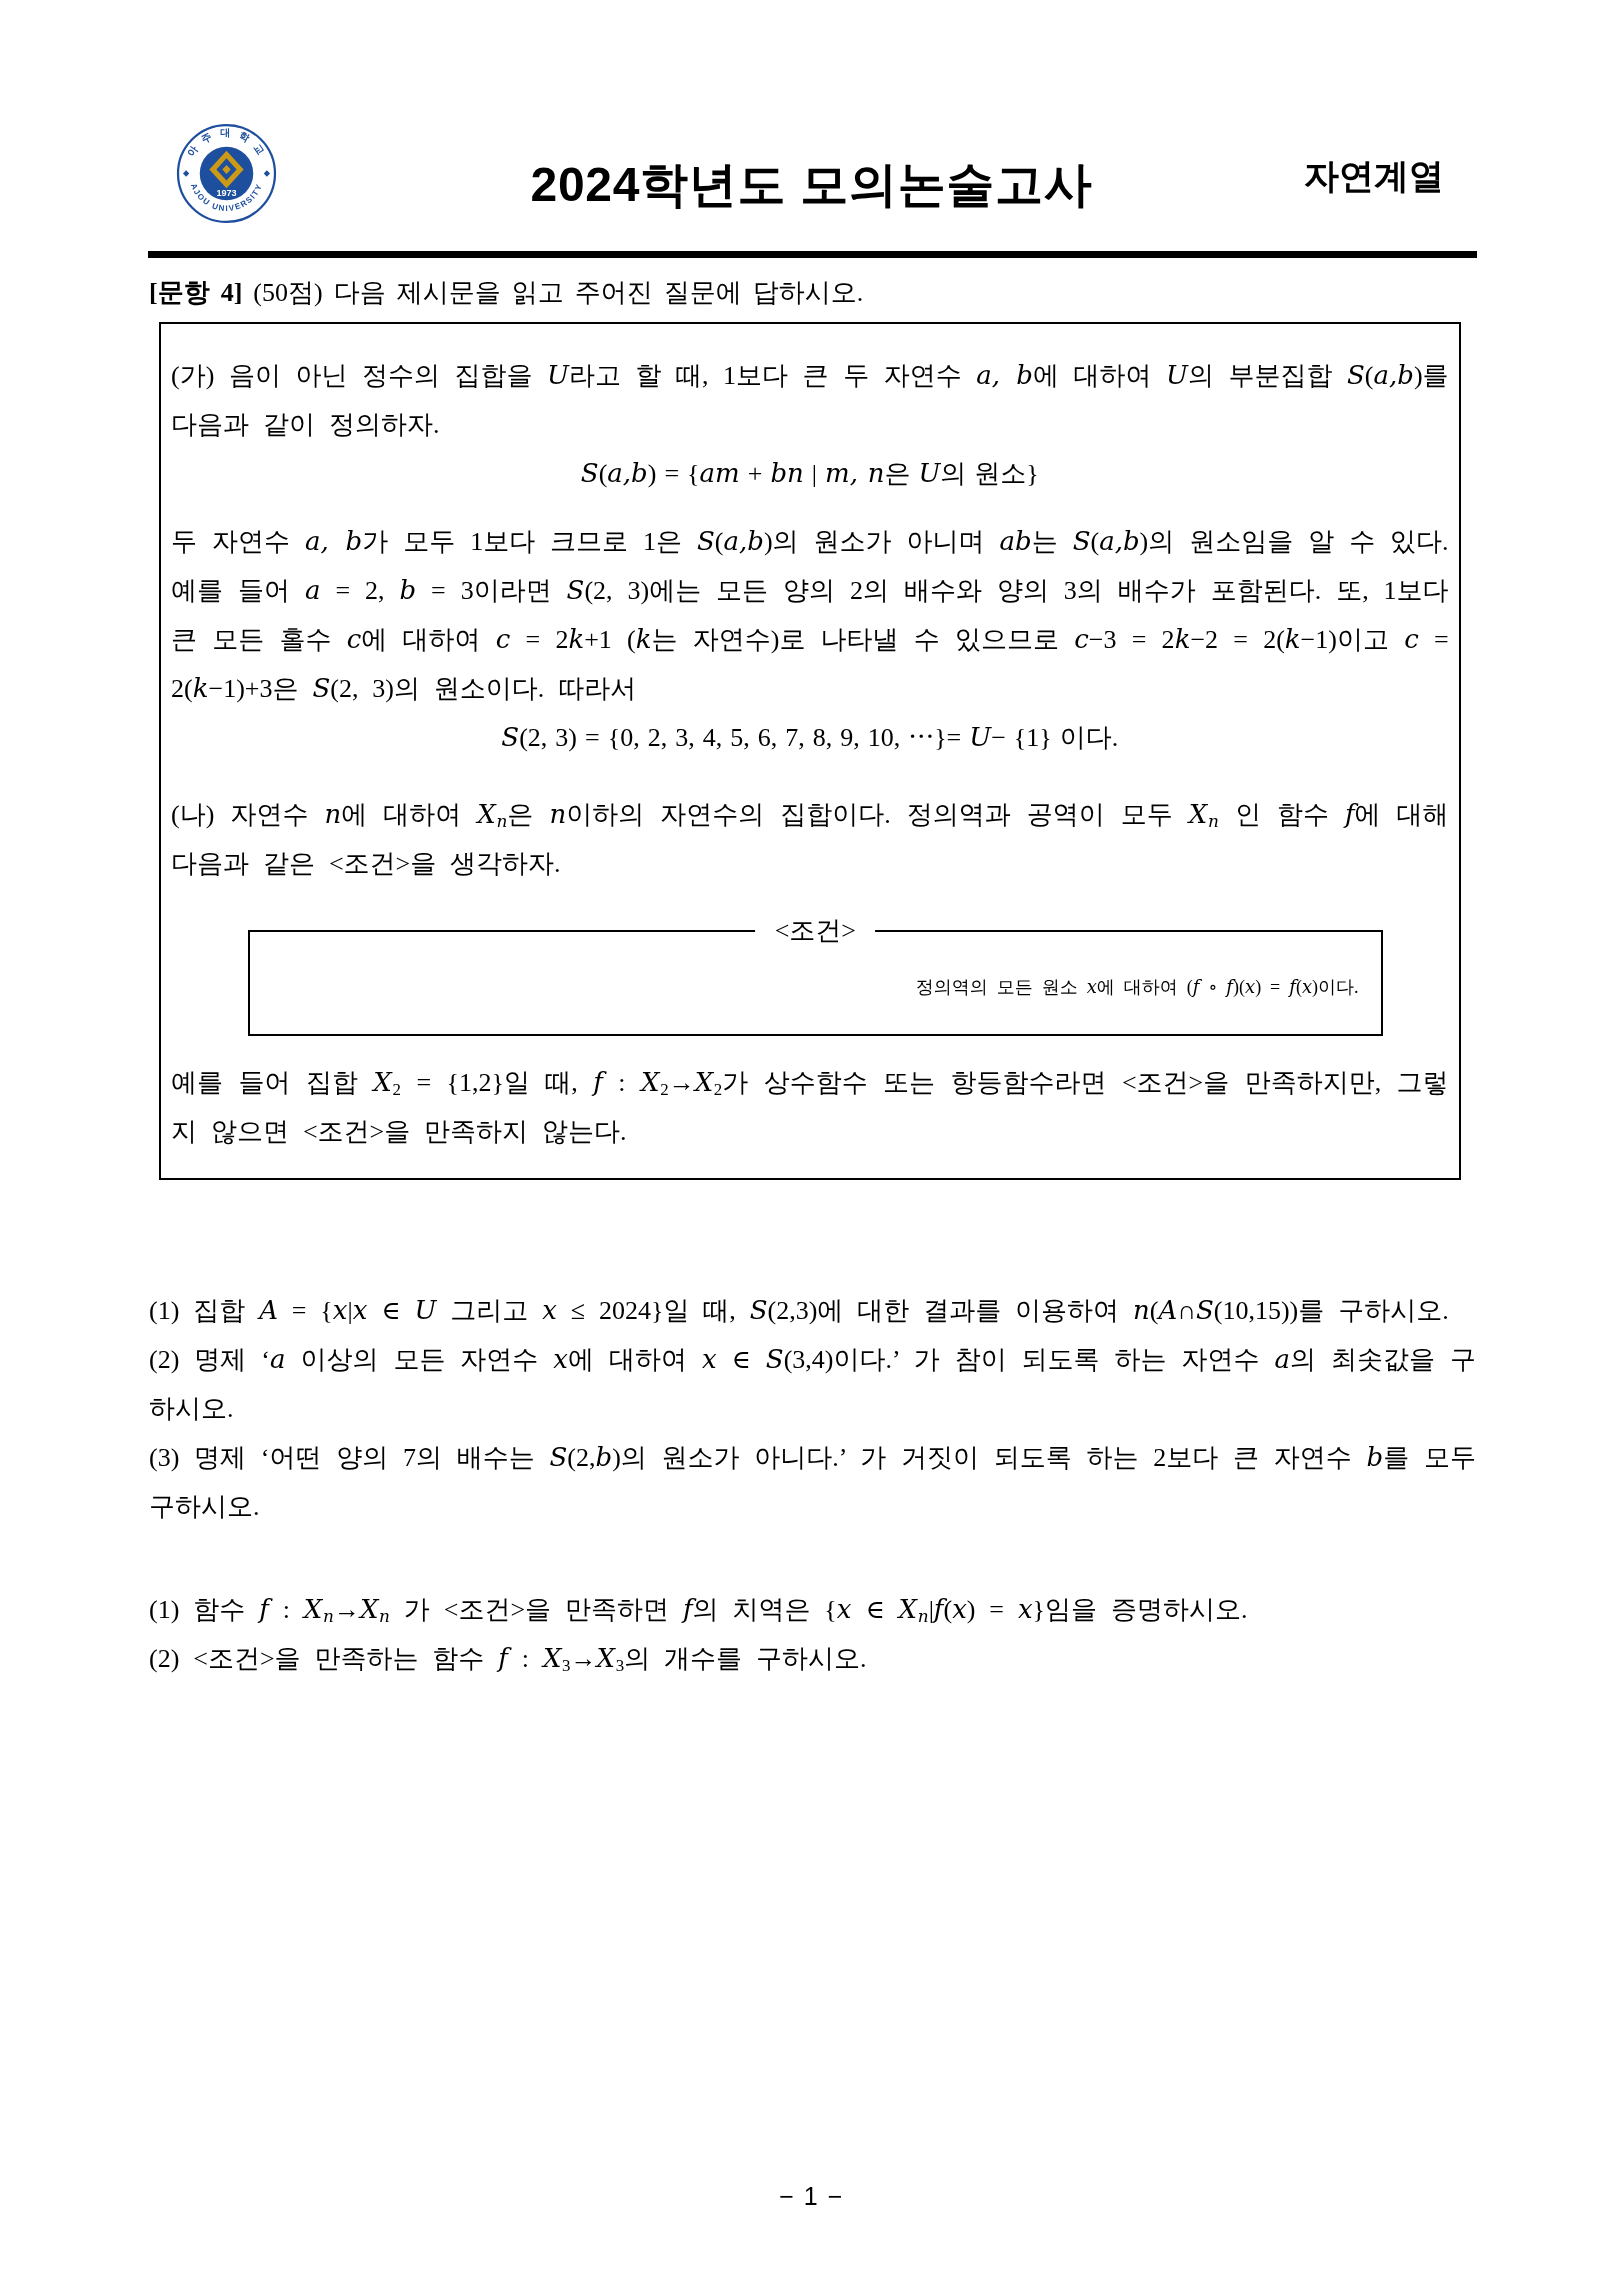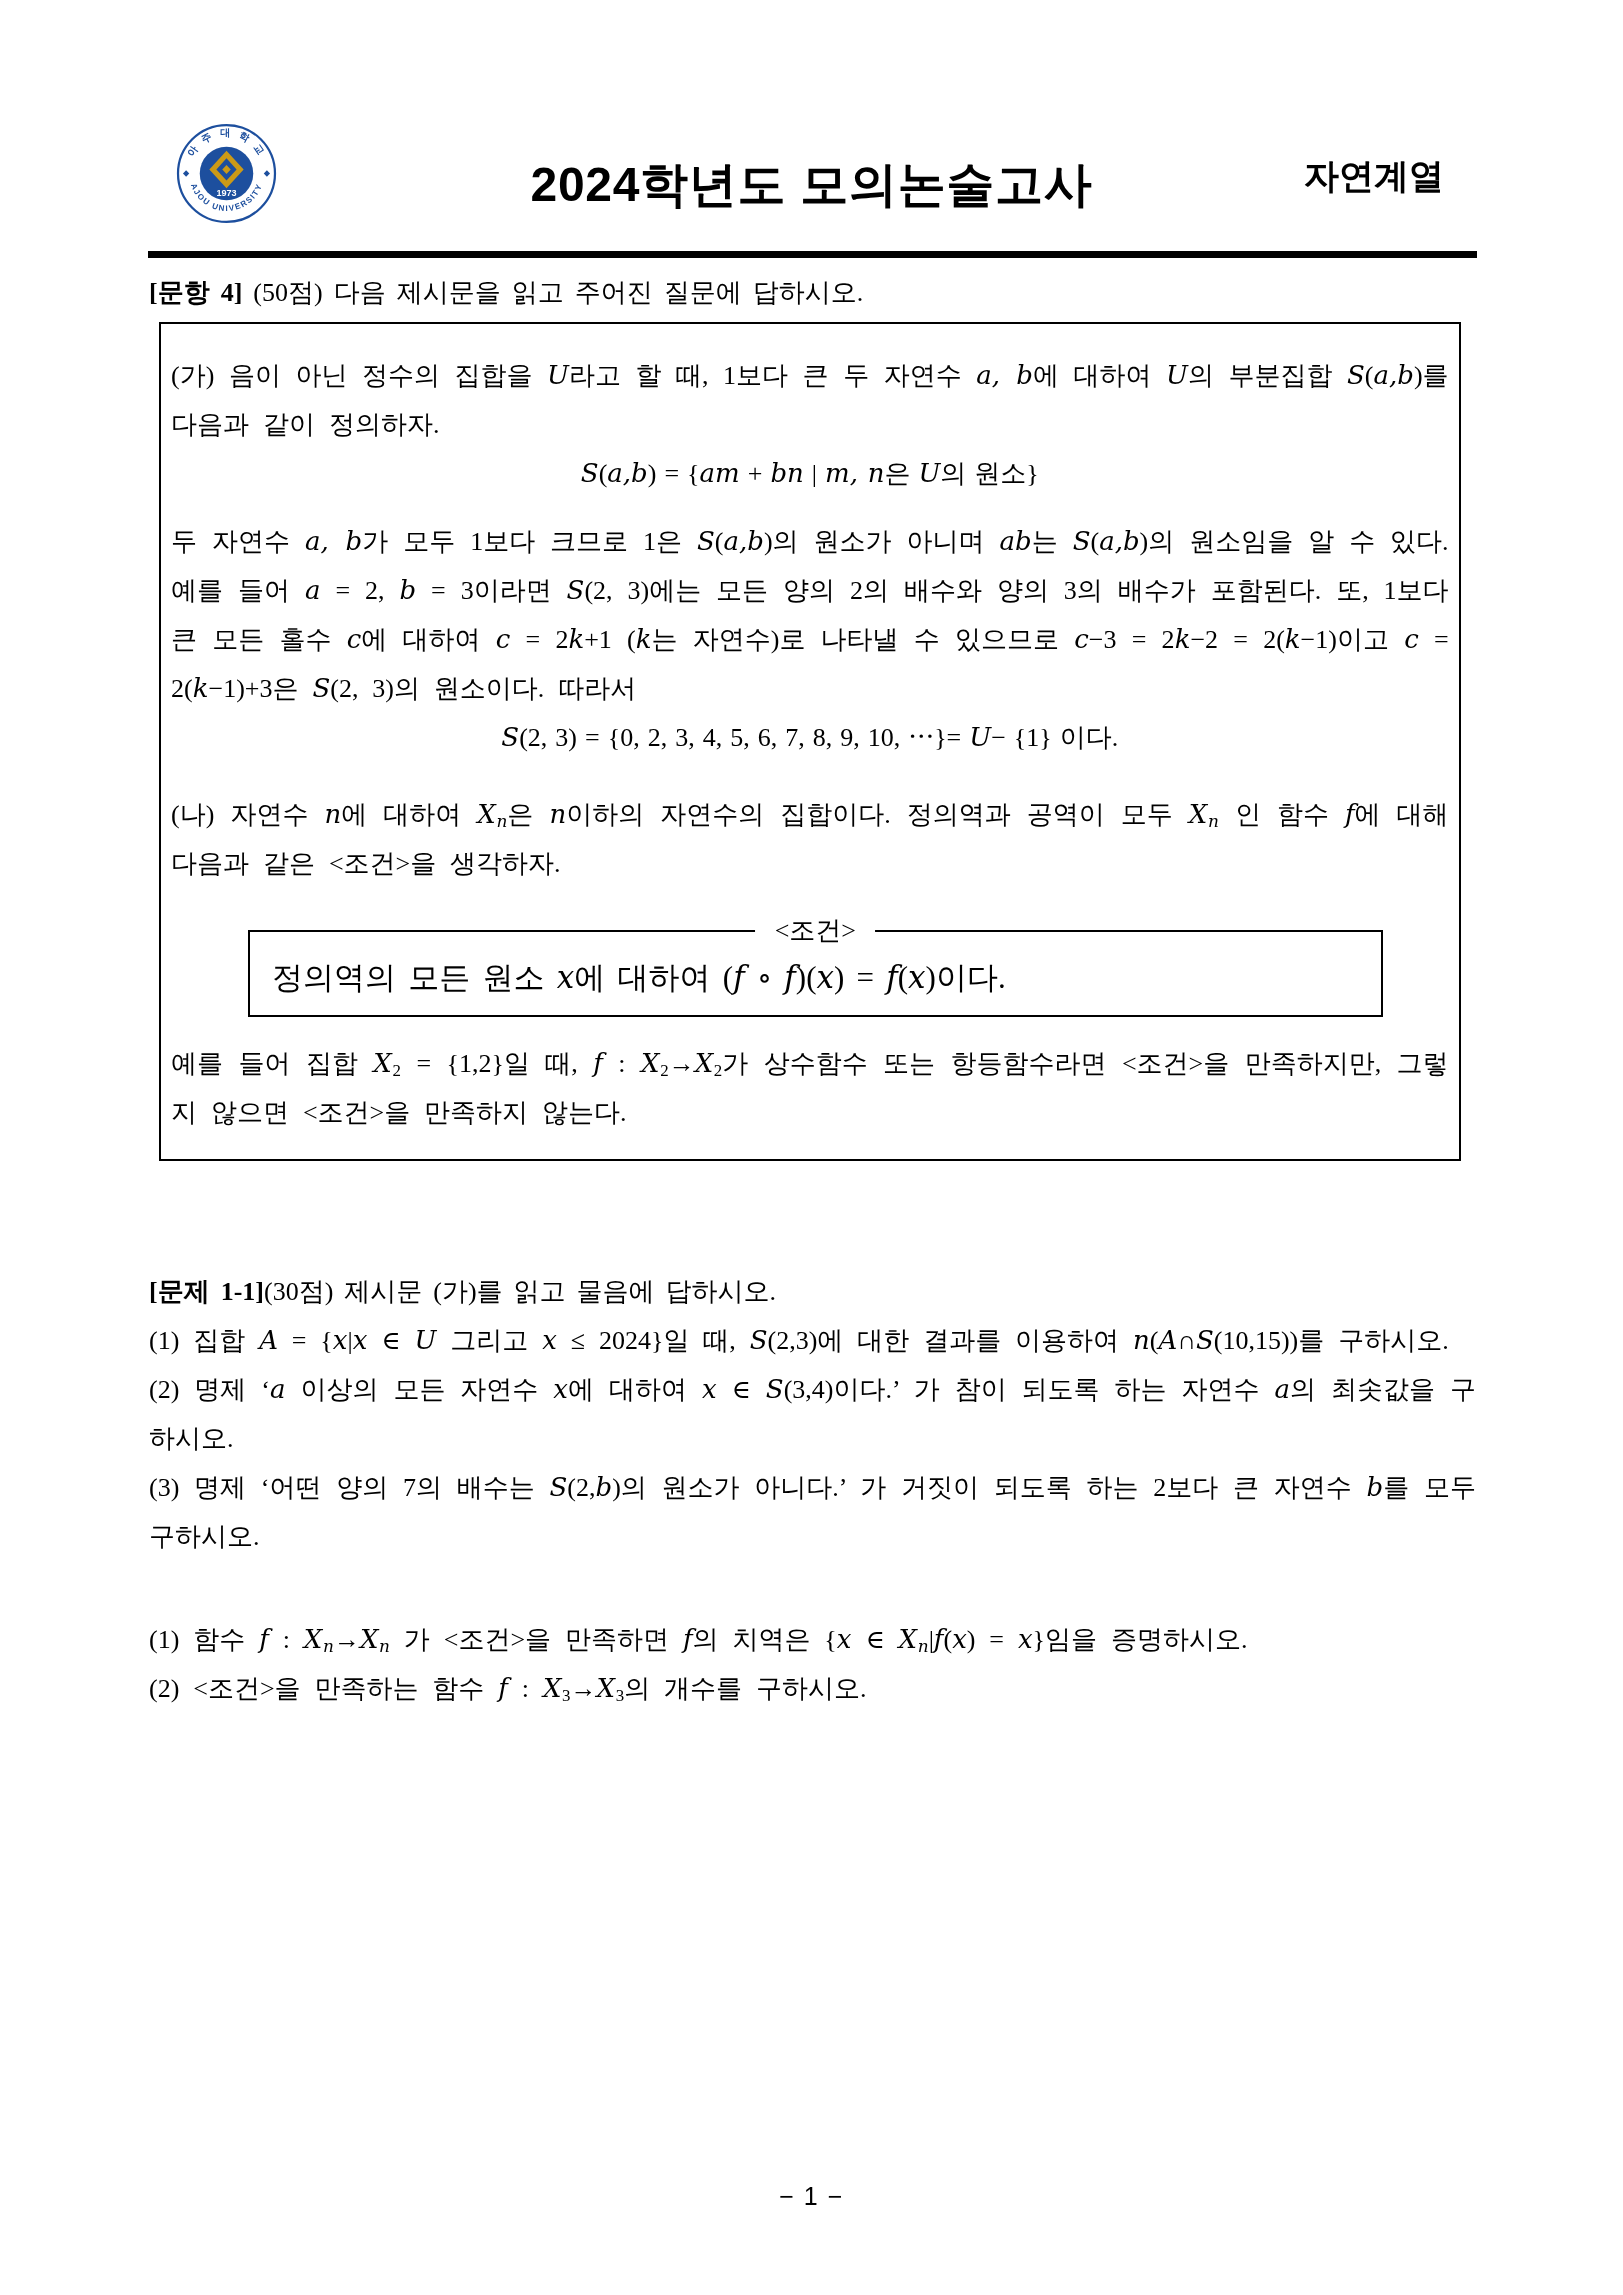--- a/index.html
+++ b/index.html
@@ -88,23 +88,23 @@
     top: -21px; left: 50%;
     transform: translateX(-50%);
     background: #ffffff;
     padding: 0 19.3px;
     font-size: 26px;
     line-height: 39px;
     white-space: nowrap;
   }
   .ccontent {
     margin: 0;
-    font-size: 31px;
-    line-height: 31px;
-    text-align: left;
+    font-size: 18px;
+    line-height: 49px;
+    text-align: right;
     word-spacing: 4.5px;
   }
   .p-example { margin-top: 22px; }
 
   .problem-section-1 { margin-top: 106px; }
   .problem-section-2 { margin-top: 54px; }
   .pheader {
     margin: 0;
     font-size: 26px;
     line-height: 49px;
@@ -167,21 +167,20 @@
 
       <div class="cbox">
         <div class="clabel">&lt;조건&gt;</div>
         <p class="ccontent"><span>정의역의 모든 원소 </span><span class="it">x</span><span>에 대하여 (</span><span class="it">f</span><span> ∘ </span><span class="it">f</span><span>)(</span><span class="it">x</span><span>) = </span><span class="it">f</span><span>(</span><span class="it">x</span><span>)이다.</span></p>
       </div>
 
       <p class="para p-example"><span>예를 들어 집합 </span><span class="it">X</span><span class="sb">2</span><span> = {1,2}일 때, </span><span class="it">f</span><span> : </span><span class="it">X</span><span class="sb">2</span><span>→</span><span class="it">X</span><span class="sb">2</span><span>가 상수함수 또는 항등함수라면 &lt;조건&gt;을 만족하지만, 그렇지 않으면 &lt;조건&gt;을 만족하지 않는다.</span></p>
     </div>
 
     <section class="problem-section-1">
-      <p class="pheader"><span class="bd">[문제 1-1]</span><span>(30점) 제시문 (가)를 읽고 물음에 답하시오.</span></p>
       <p class="para"><span>(1) 집합 </span><span class="it">A</span><span> = {</span><span class="it">x</span><span>|</span><span class="it">x</span><span> ∈ </span><span class="it">U</span><span> 그리고 </span><span class="it">x</span><span> ≤ 2024}일 때, </span><span class="it">S</span><span>(2,3)에 대한 결과를 이용하여 </span><span class="it">n</span><span>(</span><span class="it">A</span><span>∩</span><span class="it">S</span><span>(10,15))를 구하시오.</span></p>
       <p class="para"><span>(2) 명제 ‘</span><span class="it">a</span><span> 이상의 모든 자연수 </span><span class="it">x</span><span>에 대하여 </span><span class="it">x</span><span> ∈ </span><span class="it">S</span><span>(3,4)이다.’ 가 참이 되도록 하는 자연수 </span><span class="it">a</span><span>의 최솟값을 구하시오.</span></p>
       <p class="para"><span>(3) 명제 ‘어떤 양의 7의 배수는 </span><span class="it">S</span><span>(2,</span><span class="it">b</span><span>)의 원소가 아니다.’ 가 거짓이 되도록 하는 2보다 큰 자연수 </span><span class="it">b</span><span>를 모두 구하시오.</span></p>
     </section>
 
     <section class="problem-section-2">
       <p class="para"><span>(1) 함수 </span><span class="it">f</span><span> : </span><span class="it">X</span><span class="it sb">n</span><span>→</span><span class="it">X</span><span class="it sb">n</span><span> 가 &lt;조건&gt;을 만족하면 </span><span class="it">f</span><span>의 치역은 {</span><span class="it">x</span><span> ∈ </span><span class="it">X</span><span class="it sb">n</span><span>|</span><span class="it">f</span><span>(</span><span class="it">x</span><span>) = </span><span class="it">x</span><span>}임을 증명하시오.</span></p>
       <p class="para"><span>(2) &lt;조건&gt;을 만족하는 함수 </span><span class="it">f</span><span> : </span><span class="it">X</span><span class="sb">3</span><span>→</span><span class="it">X</span><span class="sb">3</span><span>의 개수를 구하시오.</span></p>
     </section>
 

